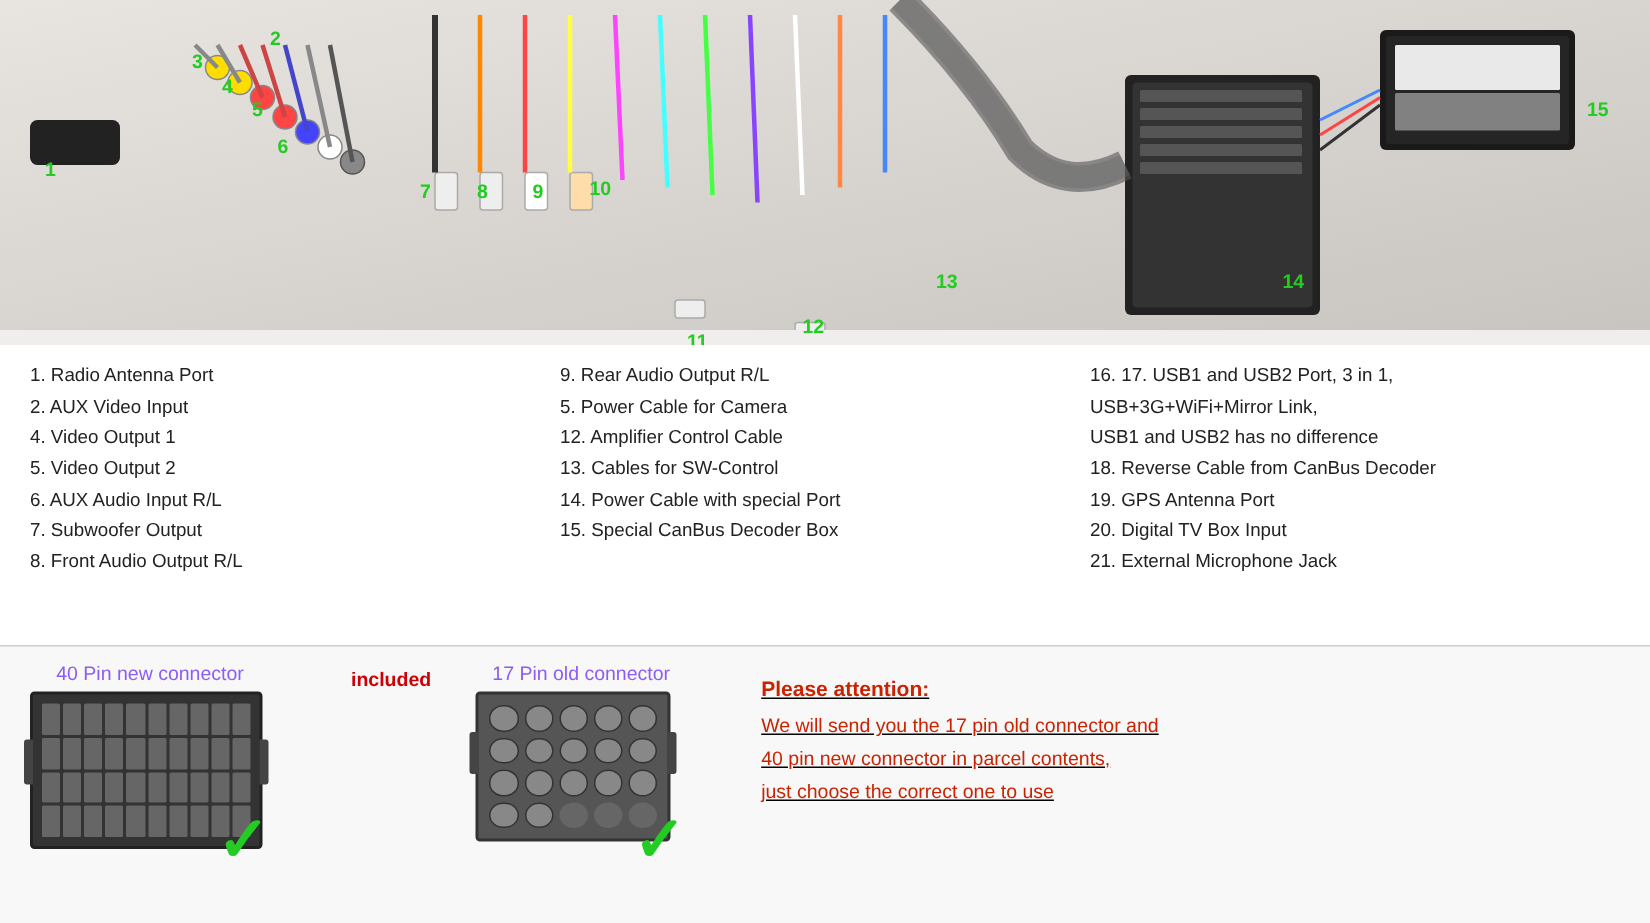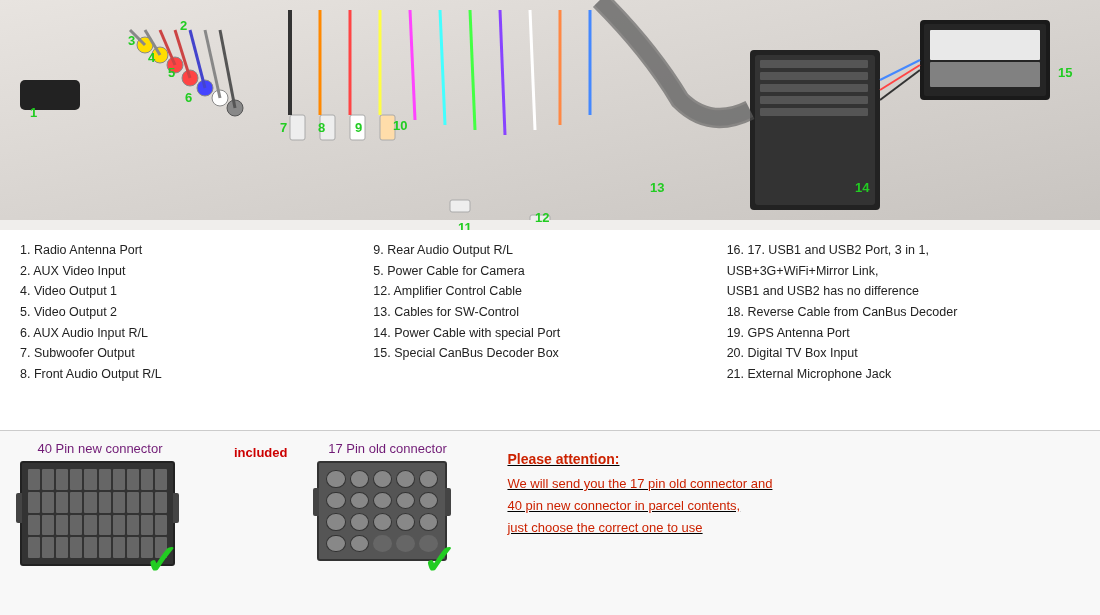--- a/index.html
+++ b/index.html
@@ -49,21 +49,21 @@
       height: 185px;
       background: #f8f8f8;
       border-top: 1px solid #ccc;
       display: flex;
       align-items: flex-start;
       padding: 10px 20px;
       gap: 20px;
     }
 
     .connector-label-pink {
-      color: #701a75;
+      color: #8b5cf6;
       font-size: 13px;
       margin-bottom: 5px;
     }
 
     .included-text {
       color: #cc0000;
       font-weight: bold;
       font-size: 13px;
       text-align: center;
       margin-top: 4px;
@@ -196,21 +196,21 @@
   <span class="num-label" style="left:128px;top:33px;">3</span>
   <span class="num-label" style="left:148px;top:50px;">4</span>
   <span class="num-label" style="left:168px;top:65px;">5</span>
   <span class="num-label" style="left:185px;top:90px;">6</span>
   <span class="num-label" style="left:280px;top:120px;">7</span>
   <span class="num-label" style="left:318px;top:120px;">8</span>
   <span class="num-label" style="left:355px;top:120px;">9</span>
   <span class="num-label" style="left:393px;top:118px;">10</span>
   <span class="num-label" style="left:458px;top:192px;margin-top:28px;">11</span>
   <span class="num-label" style="left:535px;top:210px;">12</span>
-  <span class="num-label" style="left:650px;top:180px;">13</span>
+  <span class="num-label" style="left:624px;top:180px;">13</span>
   <span class="num-label" style="left:855px;top:180px;">14</span>
   <span class="num-label" style="left:1058px;top:65px;">15</span>
 
   <div class="text-list-area">
     <div class="list-col">
       <span class="item">1. Radio Antenna Port</span>
       <span class="item">2. AUX Video Input</span>
       <span class="item">4. Video Output 1</span>
       <span class="item">5. Video Output 2</span>
       <span class="item">6. AUX Audio Input R/L</span>

